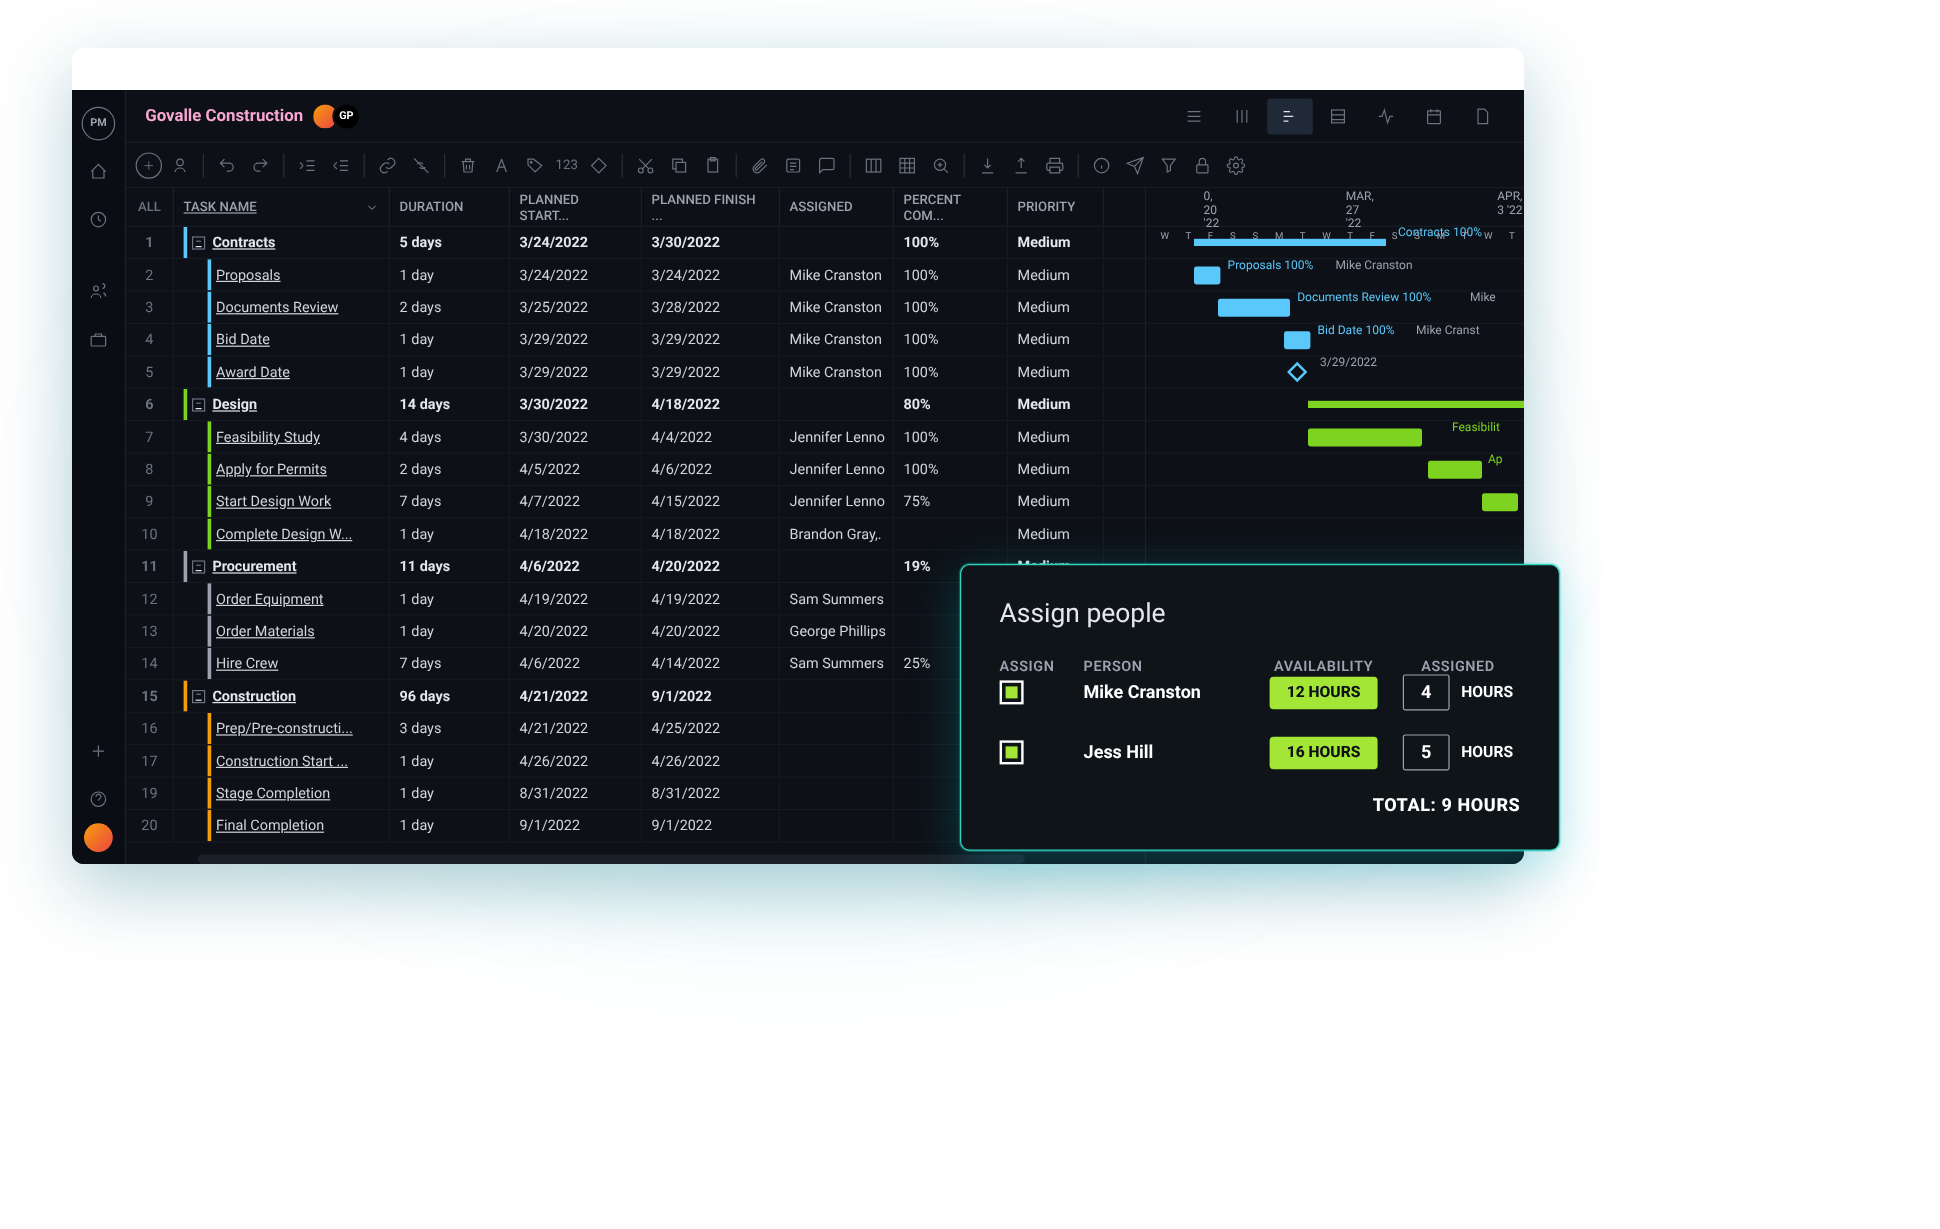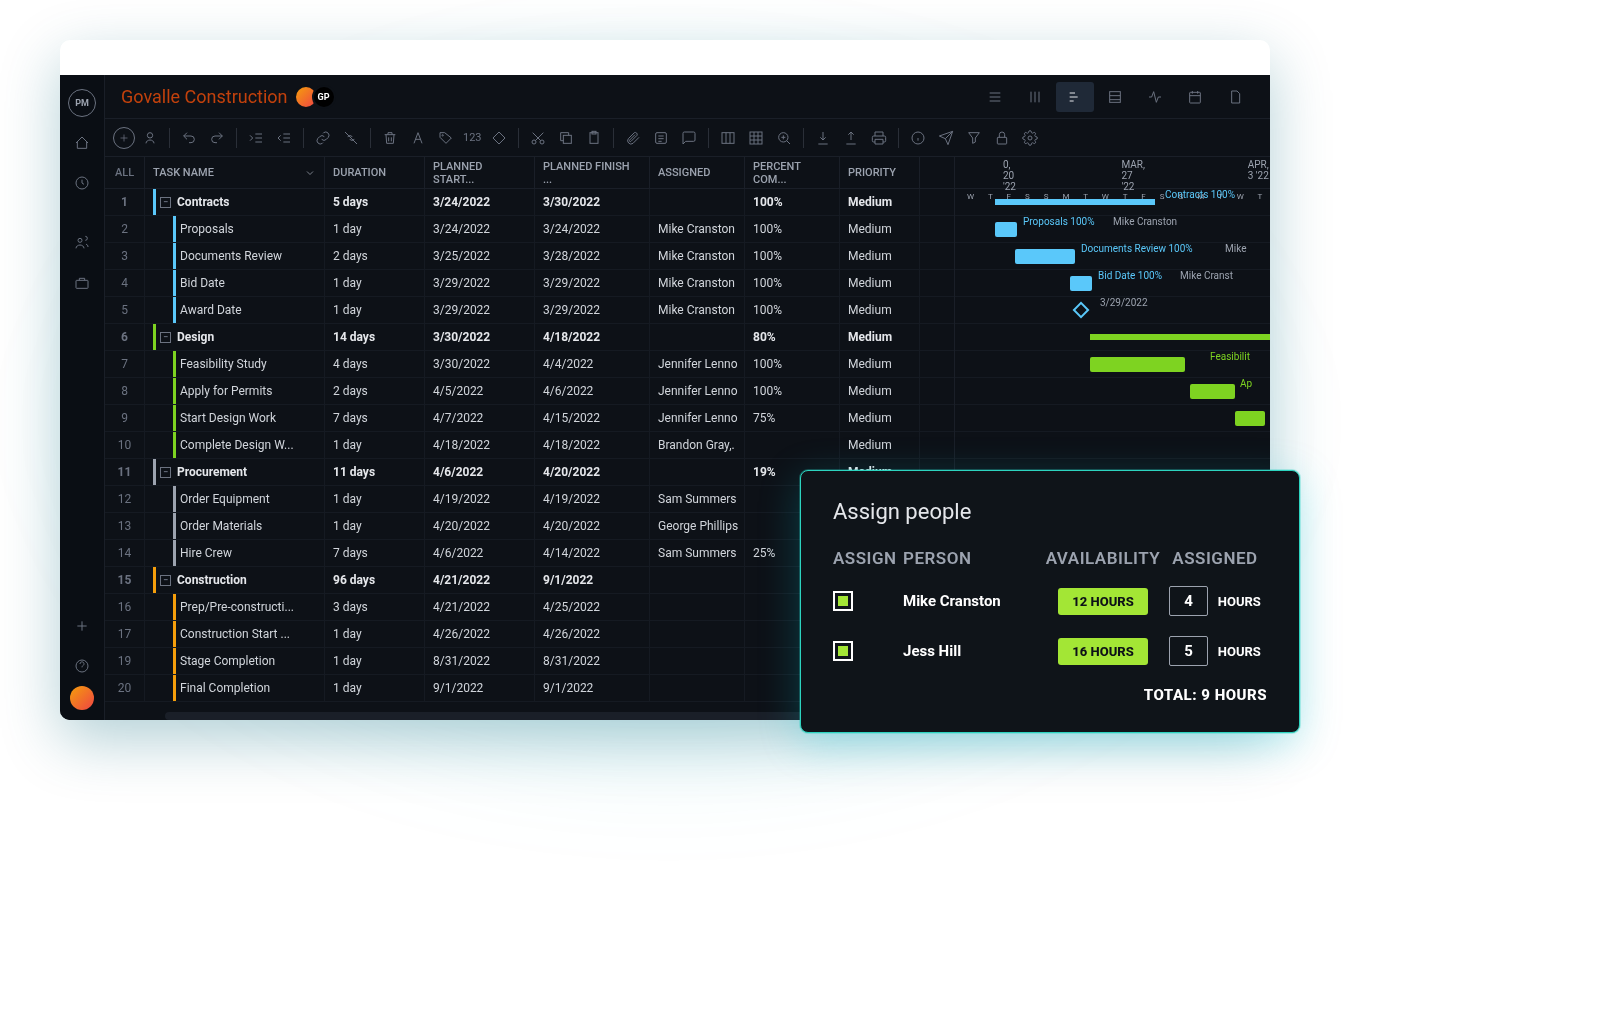--- a/index.html
+++ b/index.html
@@ -9,21 +9,21 @@
 .app-inner { position: absolute; top: 35px; left: 0; right: 0; bottom: 0; background: #0d1117; display: flex; }
 
 .left-rail { width: 45px; background: #0a0e14; border-right: 1px solid #1a1f28; display: flex; flex-direction: column; align-items: center; padding-top: 8px; }
 .rail-icon { width: 28px; height: 28px; margin: 6px 0; display: flex; align-items: center; justify-content: center; color: #6b7280; cursor: pointer; border-radius: 4px; }
 .rail-icon.logo { border: 1.5px solid #6b7280; border-radius: 50%; font-size: 9px; font-weight: bold; color: #9ca3af; }
 .rail-spacer { flex: 1; }
 .rail-avatar { width: 24px; height: 24px; border-radius: 50%; background: linear-gradient(135deg,#f59e0b,#ef4444); margin-bottom: 10px; }
 
 .main-area { flex: 1; display: flex; flex-direction: column; min-width: 0; }
 .titlebar { height: 44px; display: flex; align-items: center; padding: 0 16px; border-bottom: 1px solid #1a1f28; }
-.titlebar-title { font-size: 18px; color: #c2410c; font-weight: 400; }
+.titlebar-title { font-size: 14px; color: #f9a8d4; font-weight: 700; }
 .avatar-stack { display: flex; margin-left: 12px; }
 .avatar-stack .av { width: 24px; height: 24px; border-radius: 50%; margin-left: -6px; border: 2px solid #0d1117; display:flex; align-items:center; justify-content:center; font-size:9px; font-weight:bold; color:#fff;}
 .av.a { background: linear-gradient(135deg,#f59e0b,#ef4444); }
 .av.b { background: #000000; }
 .view-tabs { margin-left: auto; display: flex; gap: 2px; }
 .view-tab { width: 38px; height: 30px; display: flex; align-items: center; justify-content: center; color: #6b7280; cursor: pointer; border-radius: 3px; }
 .view-tab.active { background: #1f2937; color: #e5e7eb; }
 
 .toolbar { height: 38px; display: flex; align-items: center; padding: 0 8px; border-bottom: 1px solid #1a1f28; gap: 2px; }
 .tb-btn { width: 26px; height: 26px; display: flex; align-items: center; justify-content: center; color: #6b7280; cursor: pointer; border-radius: 3px; flex-shrink:0;}
@@ -35,21 +35,21 @@
 .grid-pane { width: 850px; display: flex; flex-direction: column; border-right: 1px solid #1a1f28; min-height: 0; }
 .gantt-pane { flex: 1; background: #0d1117; position: relative; overflow: hidden; }
 
 .grid-header { display: flex; height: 32px; border-bottom: 1px solid #1a1f28; background: #0d1117; font-size: 11px; color: #9ca3af; font-weight: 500; }
 .grid-header .cell { display: flex; align-items: center; padding: 0 8px; border-right: 1px solid #1a1f28; }
 .grid-body { flex: 1; overflow-y: auto; }
 .row { display: flex; height: 27px; border-bottom: 1px solid #151a22; font-size: 12px; color: #d1d5db; align-items: center; }
 .row.parent { font-weight: 700; color: #e5e7eb; }
 .row .cell { padding: 0 8px; border-right: 1px solid #151a22; height: 100%; display: flex; align-items: center; overflow: hidden; white-space: nowrap; text-overflow: ellipsis; }
 .col-num { width: 40px; justify-content: center; color: #6b7280; }
-.col-name { width: 180px; }
+.col-name { width: 180px; text-decoration: underline; }
 .col-dur { width: 100px; }
 .col-start { width: 110px; }
 .col-finish { width: 115px; }
 .col-assigned { width: 95px; }
 .col-pct { width: 95px; }
 .col-prio { width: 80px; }
 .color-bar { width: 3px; height: 100%; margin-right: 4px; flex-shrink: 0; }
 .indent1 { padding-left: 28px !important; text-align: center; }
 .collapse-toggle { width: 11px; height: 11px; border: 1px solid #6b7280; display: inline-flex; align-items: center; justify-content: center; font-size: 9px; color: #6b7280; margin-right: 6px; cursor: pointer; line-height: 1; }
 
@@ -64,21 +64,21 @@
 .bar-label { position: absolute; font-size: 10px; color: #9ca3af; white-space: nowrap; top: 0; }
 .milestone { position: absolute; width: 12px; height: 12px; border: 2px solid #5ac8fa; transform: rotate(45deg); top: 7px; }
 .summary-bar { position: absolute; height: 6px; top: 10px; background: #5ac8fa; }
 .summary-bar.green { background: #7ed321; }
 .summary-bar::before, .summary-bar::after { content:''; position:absolute; top:0; width:0; height:0; border-top:10px solid currentColor; }
 .summary-bar.blue { color: #5ac8fa; }
 .summary-bar.green { color: #7ed321; }
 
 .assign-popup { position: absolute; top: 470px; left: 800px; width: 500px; background: #0f1419; border: 1px solid #2dd4bf; border-radius: 8px; padding: 28px 32px; box-shadow: 0 10px 40px rgba(0,200,220,0.25), 0 0 0 1px rgba(45,212,191,0.3); z-index: 10; }
 .assign-title { font-size: 22px; color: #e5e7eb; font-weight: 400; margin-bottom: 24px; }
-.assign-header { display: flex; font-size: 17px; color: #9ca3af; font-weight: 600; margin-bottom: 18px; letter-spacing: 0.5px; }
+.assign-header { display: flex; font-size: 12px; color: #9ca3af; font-weight: 600; letter-spacing: 0.5px; }
 .assign-header .h1 { width: 70px; }
 .assign-header .h2 { width: 140px; }
 .assign-header .h3 { width: 120px; text-align: center; }
 .assign-header .h4 { flex:1; text-align: center; }
 .assign-row { display: flex; align-items: center; margin-bottom: 20px; }
 .assign-check { width: 20px; height: 20px; border: 2px solid #fff; display: flex; align-items: center; justify-content: center; margin-right: 50px; }
 .assign-check .inner { width: 10px; height: 10px; background: #a3e635; }
 .assign-name { width: 140px; font-size: 15px; font-weight: 700; color: #fff; }
 .assign-avail { width: 120px; text-align: center; }
 .avail-badge { display: inline-block; background: #a3e635; color: #0d1117; font-weight: 800; font-size: 13px; padding: 6px 14px; border-radius: 3px; }

